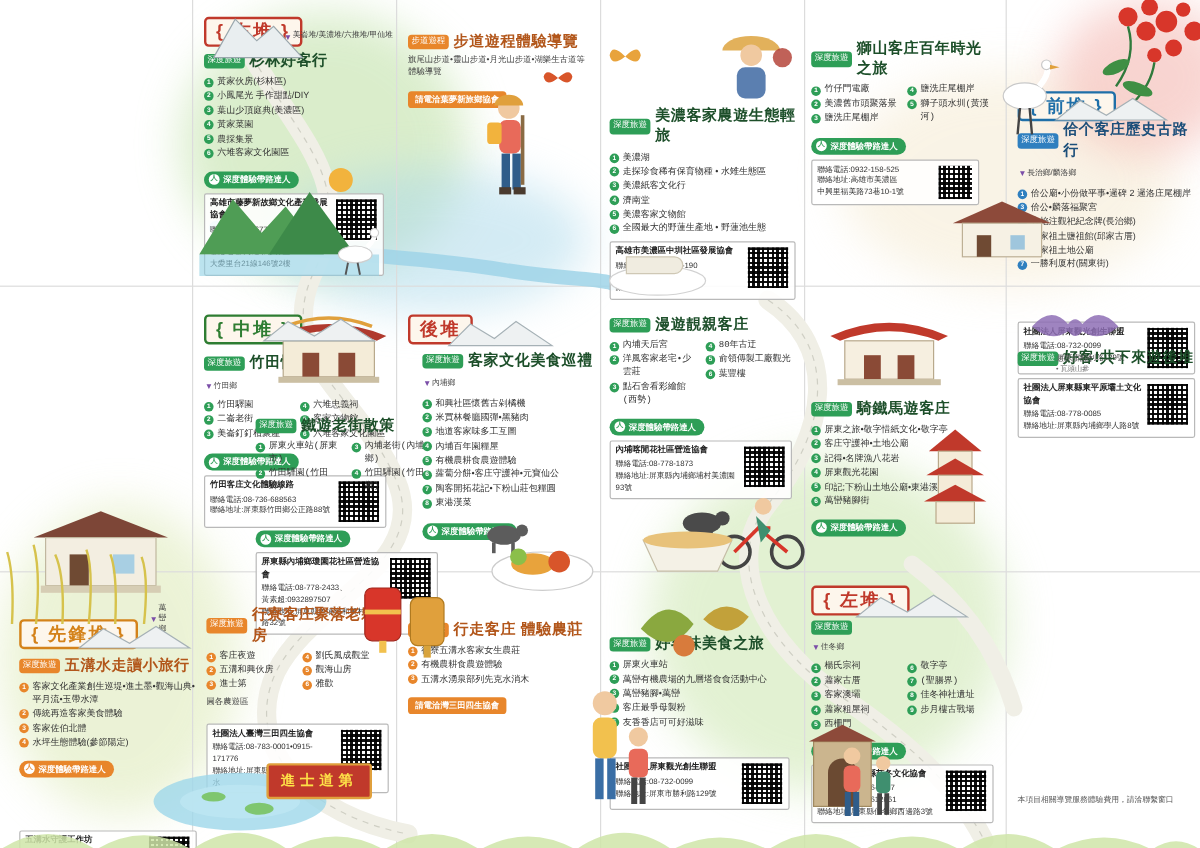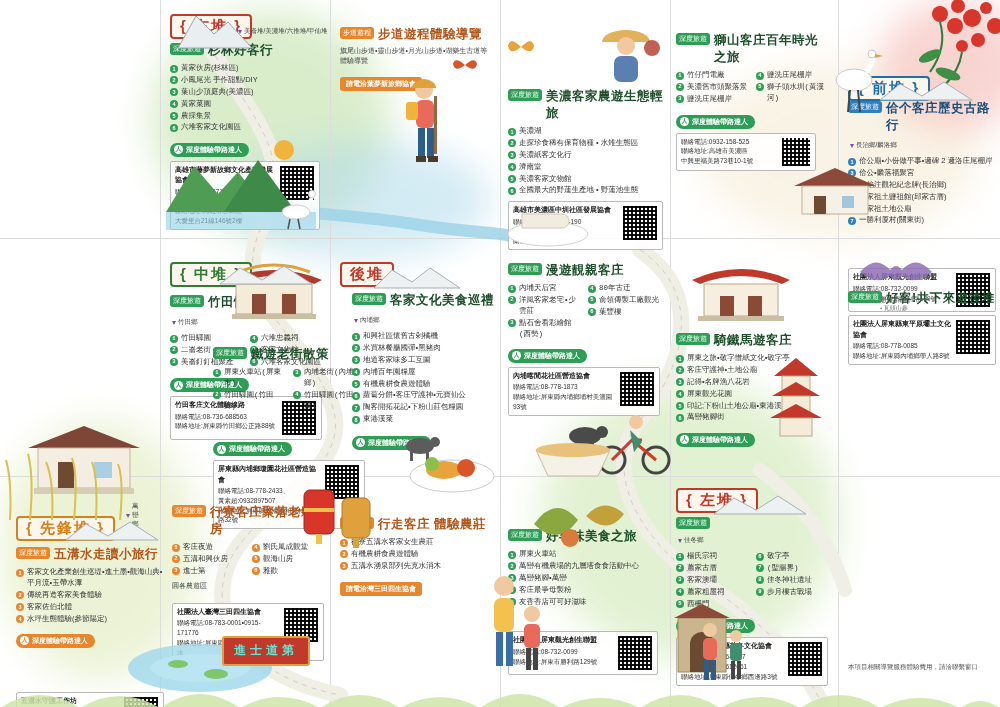--- a/index.html
+++ b/index.html
@@ -24,21 +24,21 @@
   
   .fold{position:absolute;background:#dcdcdc;}
   .fold.v{width:1px;top:0;bottom:0;}
   .fold.h{height:1px;left:0;right:0;}
 
   
   .road{position:absolute;left:0;top:0;width:1000px;height:707px;pointer-events:none;}
 
   
   .card{position:absolute;}
-  .ttl{display:flex;align-items:flex-start;gap:4px;}
+  .ttl{display:flex;align-items:center;gap:4px;}
   .tag{
     display:inline-block;background:#2e9e57;color:#fff;font-size:7px;
     line-height:1.15;padding:2px 3px;border-radius:3px;white-space:nowrap;
     text-align:center;flex:none;margin-top:1px;
   }
   .tag.orange{background:#e8862b;}
   .tag.blue{background:#2f7fbf;}
   .t-main{font-size:12.5px;font-weight:bold;letter-spacing:.5px;color:#1d4f2a;}
   .t-main.c-or{color:#b2561a;}
   .t-main.c-bl{color:#1d4f7a;}
@@ -733,21 +733,21 @@
     <path d="M24,20 h40 a6,6 0 0 1 0,14 h-40 z" fill="#f0ece0" stroke="#cfc8b5"></path>
   </svg>
 
   <svg class="ill" style="left:120px;top:628px;width:160px;height:70px;" viewBox="0 0 160 70">
     <ellipse cx="80" cy="40" rx="72" ry="24" fill="#9ed7ea" opacity=".8"></ellipse>
     <ellipse cx="80" cy="40" rx="50" ry="14" fill="#bde6f2" opacity=".9"></ellipse>
     <ellipse cx="58" cy="36" rx="10" ry="4" fill="#7fc66f"></ellipse>
     <ellipse cx="96" cy="46" rx="12" ry="5" fill="#7fc66f"></ellipse>
   </svg>
 
-  <div class="ill" style="left:222px;top:636px;width:84px;height:26px;background:#c0392b;border:2px solid #e0a03c;border-radius:3px;color:#5eead4;font-size:12px;font-weight:bold;letter-spacing:4px;text-align:center;line-height:24px;">進士道第</div>
+  <div class="ill" style="left:222px;top:636px;width:84px;height:26px;background:#c0392b;border:2px solid #e0a03c;border-radius:3px;color:#fde047;font-size:12px;font-weight:bold;letter-spacing:4px;text-align:center;line-height:24px;">進士道第</div>
 
   <svg class="ill" style="left:0;top:676px;width:1000px;height:32px;" viewBox="0 0 1000 32">
     <path d="M0,32 Q40,6 80,32 Q120,8 160,32 Q200,4 240,32 Q280,10 320,32 Q360,6 400,32 Q440,10 480,32 Q520,4 560,32 Q600,12 640,32 Q680,6 720,32 Q760,10 800,32 Q840,6 880,32 Q920,12 960,32 Q980,18 1000,32 Z" fill="#cfe5a8" opacity=".85"></path>
   </svg>
 
   <svg class="ill" style="left:0;top:400px;width:150px;height:120px;" viewBox="0 0 150 120">
     <g stroke="#d6c24c" stroke-width="2" fill="none">
       <path d="M10,120 q2,-40 -4,-60"></path>
         <path d="M30,120 q4,-44 -2,-66"></path>
         <path d="M52,120 q2,-40 -6,-58"></path>

